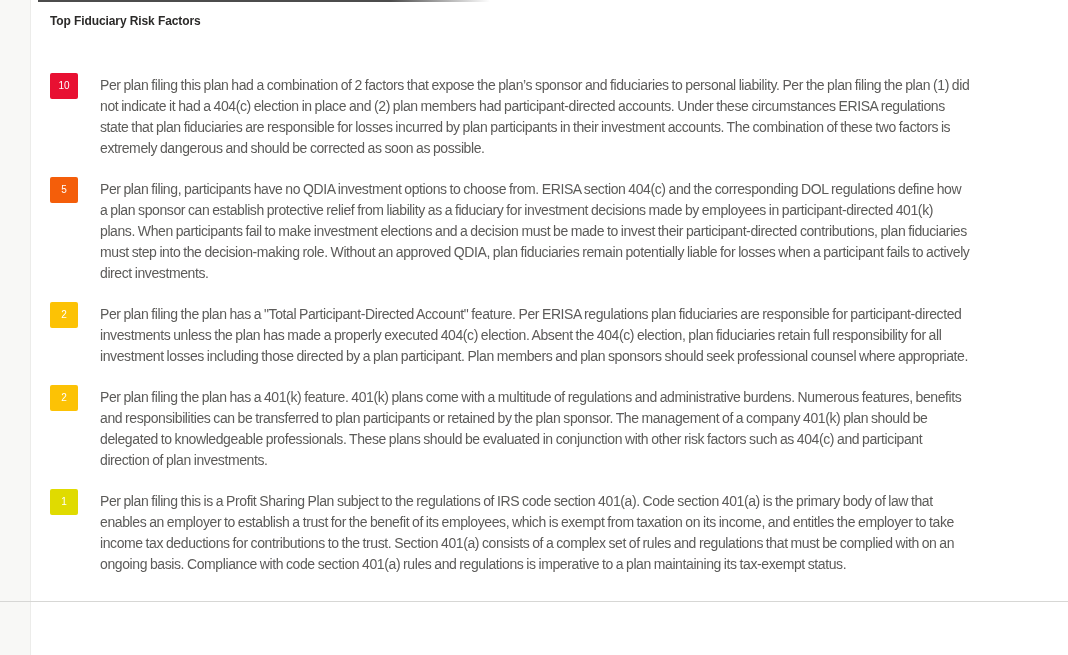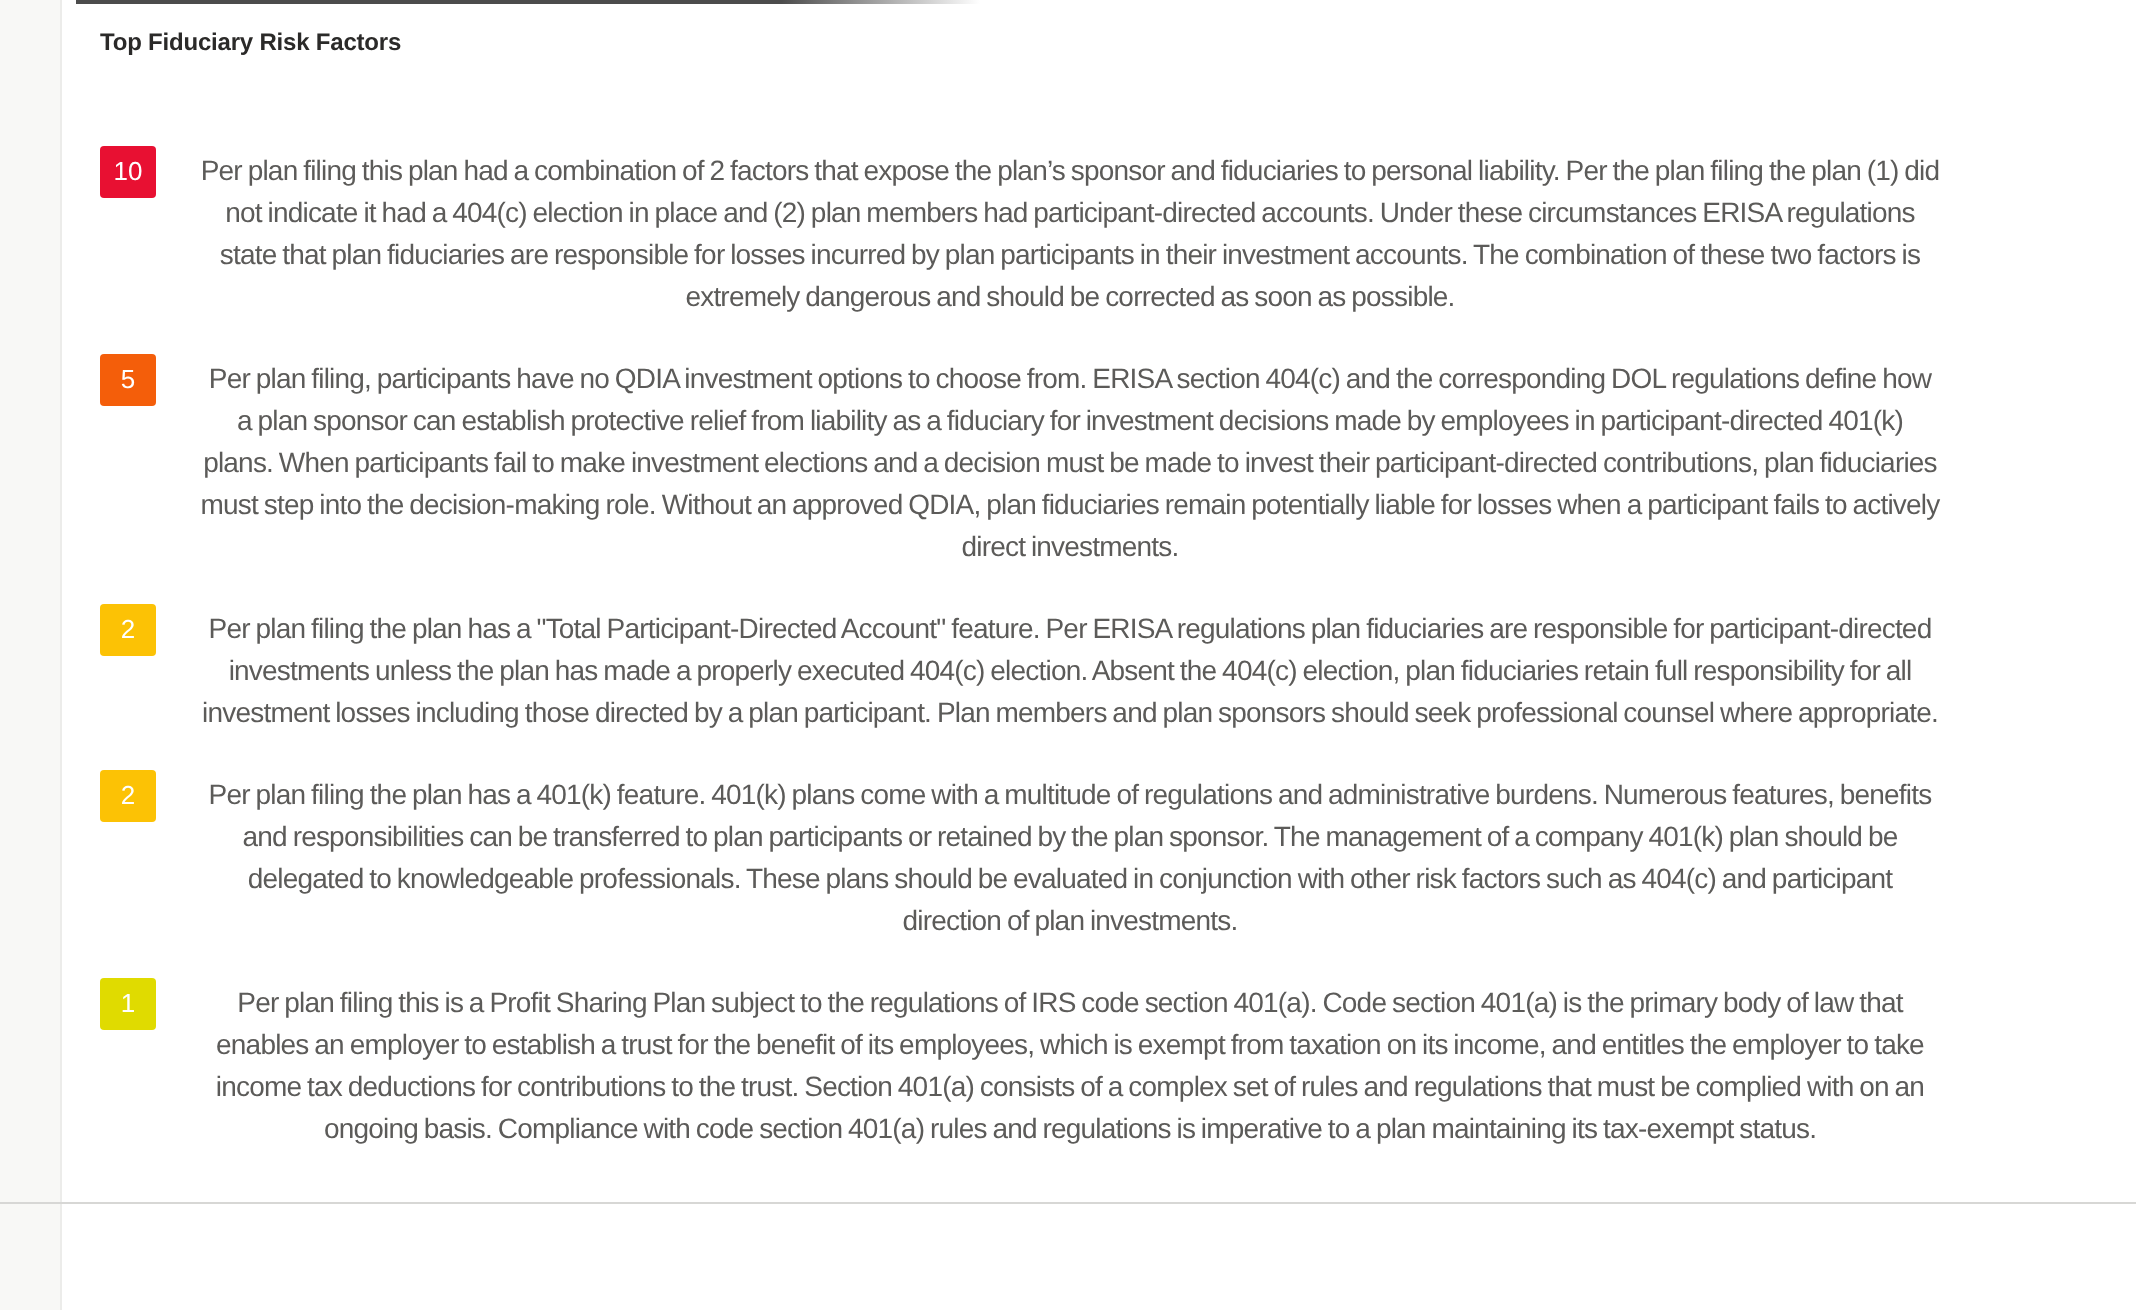--- a/index.html
+++ b/index.html
@@ -51,34 +51,33 @@
     align-items: flex-start;
     margin-bottom: 20px;
   }
   .badge {
     flex: 0 0 28px;
     width: 28px;
     height: 26px;
     margin-top: -2px;
     border-radius: 2px;
     color: #ffffff;
-    font-size: 13px;
+    font-size: 10px;
     line-height: 26px;
     text-align: center;
     font-weight: 400;
   }
   .risk-text {
     margin: 0 0 0 22px;
     width: 870px;
     font-size: 14px;
     line-height: 21px;
     letter-spacing: -0.4px;
     word-spacing: -0.6px;
     color: #5c5b59;
-    text-align: center;
   }
   .bottom-divider {
     position: absolute;
     top: 601px;
     left: 0;
     width: 1068px;
     height: 1px;
     background: #d7d7d5;
     z-index: 1;
   }

